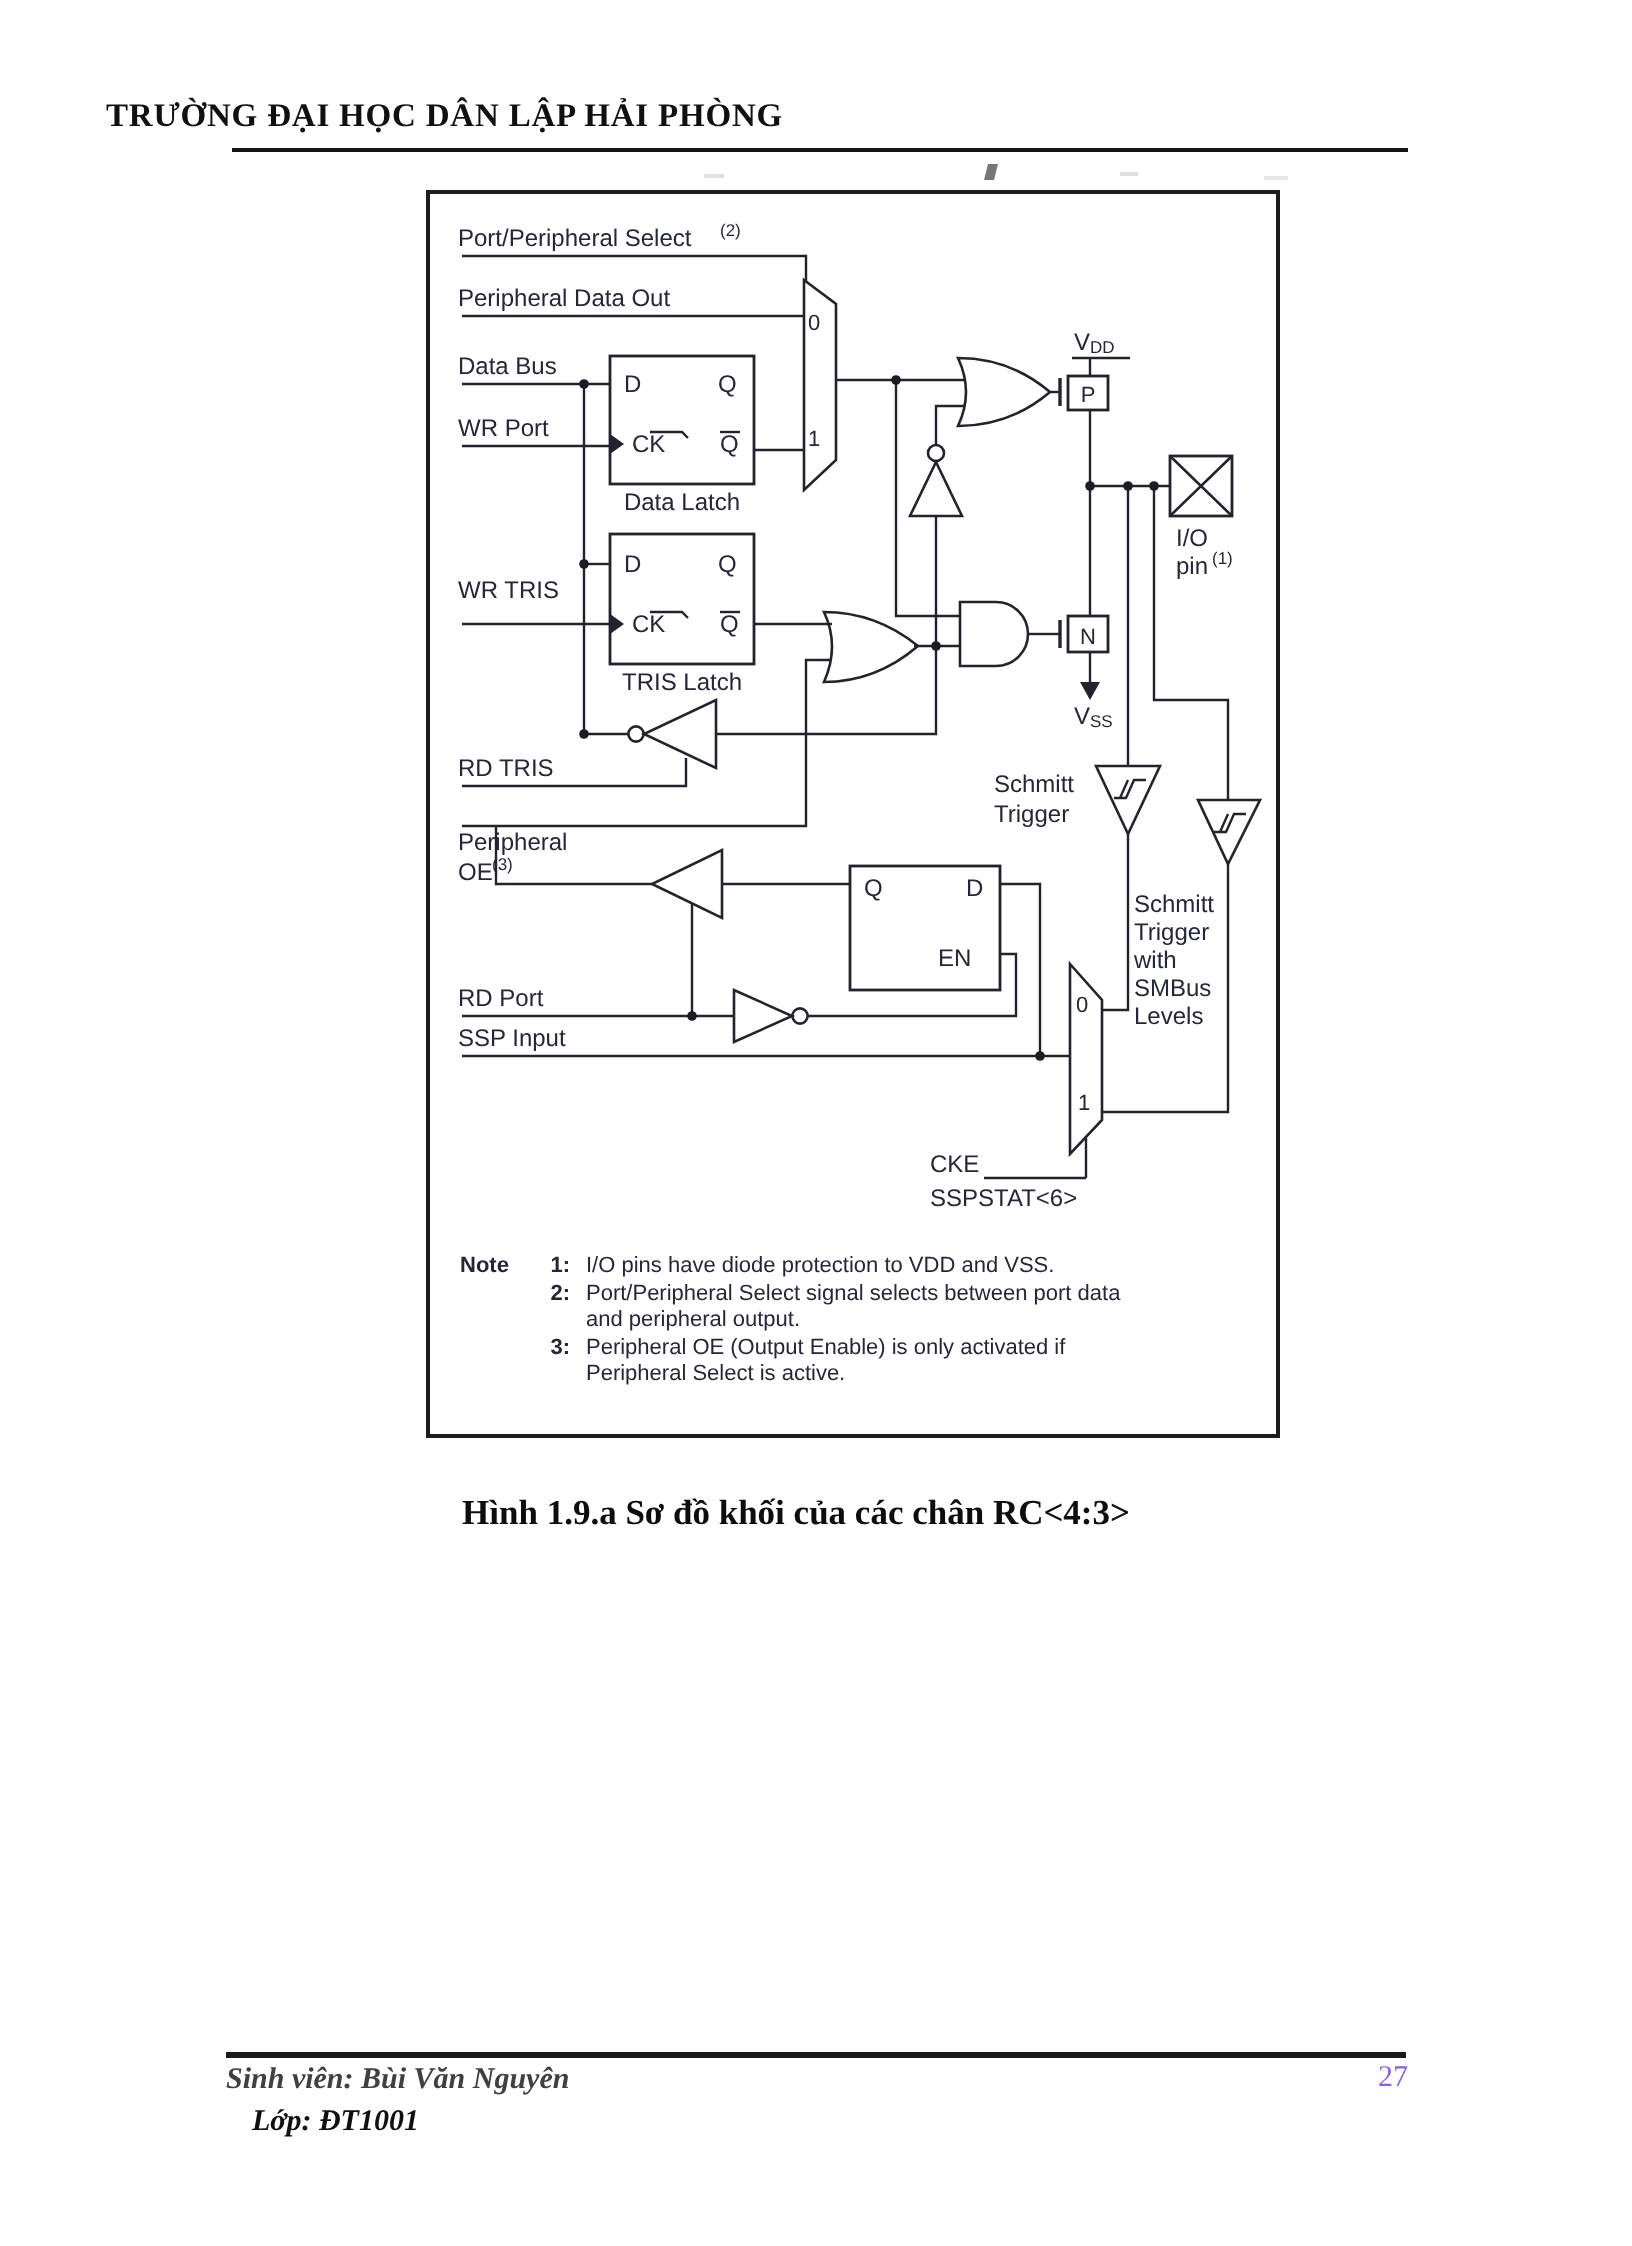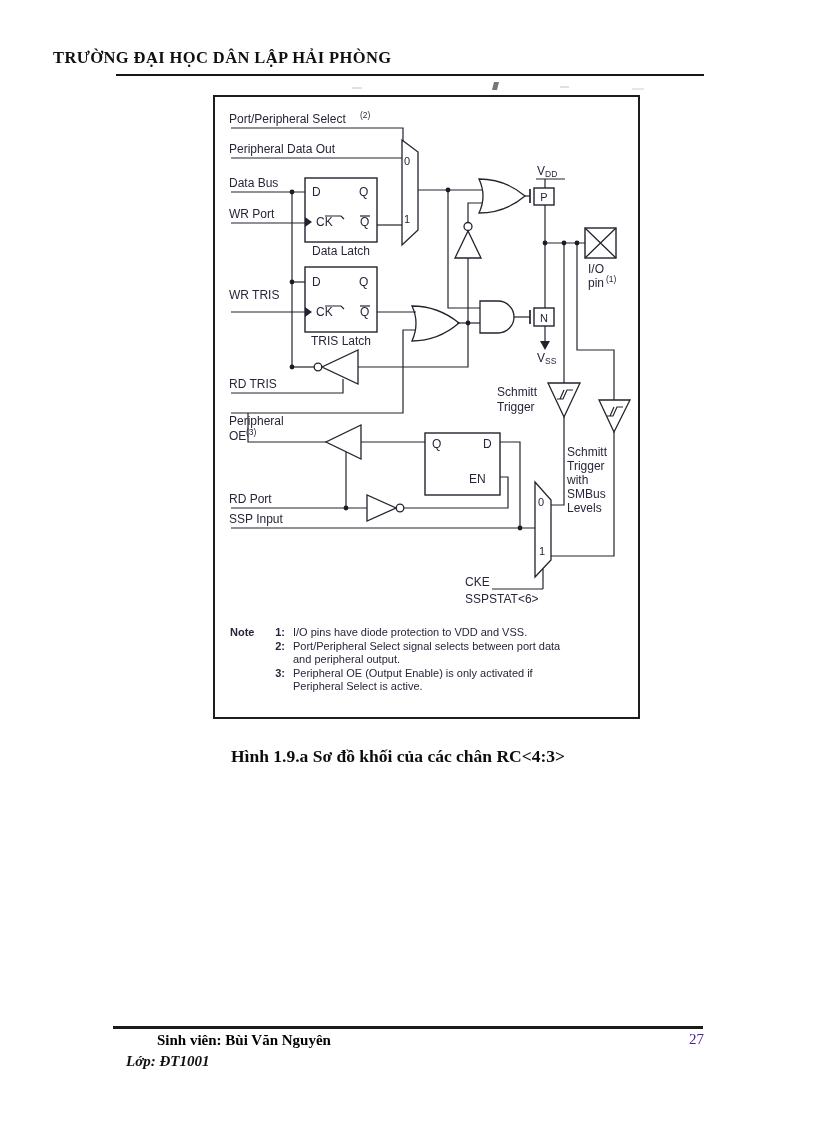--- a/index.html
+++ b/index.html
@@ -14,23 +14,23 @@
   }
   .header-rule{position:absolute;top:74px;left:116px;width:588px;height:2px;background:#161616;}
   .artifact{position:absolute;background:#555;}
   .diagram{position:absolute;left:213px;top:95px;width:473px;height:624px;}
   .diagram svg{display:block;}
   .caption{
     position:absolute;top:746px;left:0;width:796px;text-align:center;
     font-size:17.5px;font-weight:bold;color:#0d0d0d;
   }
   .footer-rule{position:absolute;top:1026px;left:113px;width:590px;height:3px;background:#1b1b1b;}
-  .footer-student{position:absolute;top:1032px;left:113px;font-size:15px;font-weight:bold;color:#000000;margin-left:44px;}
+  .footer-student{position:absolute;top:1032px;left:113px;font-size:15px;font-weight:bold;font-style:italic;color:#404040;}
   .footer-class{position:absolute;top:1053px;left:126px;font-size:15px;font-weight:bold;font-style:italic;color:#101010;}
-  .footer-page{position:absolute;top:1031px;right:112px;font-size:15px;color:#4c1d95;}
+  .footer-page{position:absolute;top:1031px;right:112px;font-size:15px;color:#8b5cf6;}
   
   .wire{stroke:#23232e;stroke-width:1.2;fill:none;}
   .wire-thick{stroke:#23232e;stroke-width:1.7;fill:none;}
   .shape{stroke:#23232e;stroke-width:1.3;fill:none;}
   .boxshape{stroke:#23232e;stroke-width:1.4;fill:#ffffff;}
   .dot{fill:#1c1c26;stroke:none;}
   .solid{fill:#23232e;stroke:none;}
   text{font-family:"Liberation Sans","DejaVu Sans",sans-serif;font-size:12px;fill:#26263a;}
   .sm{font-size:8.5px;}
   .dgt{font-size:11px;text-anchor:middle;}

